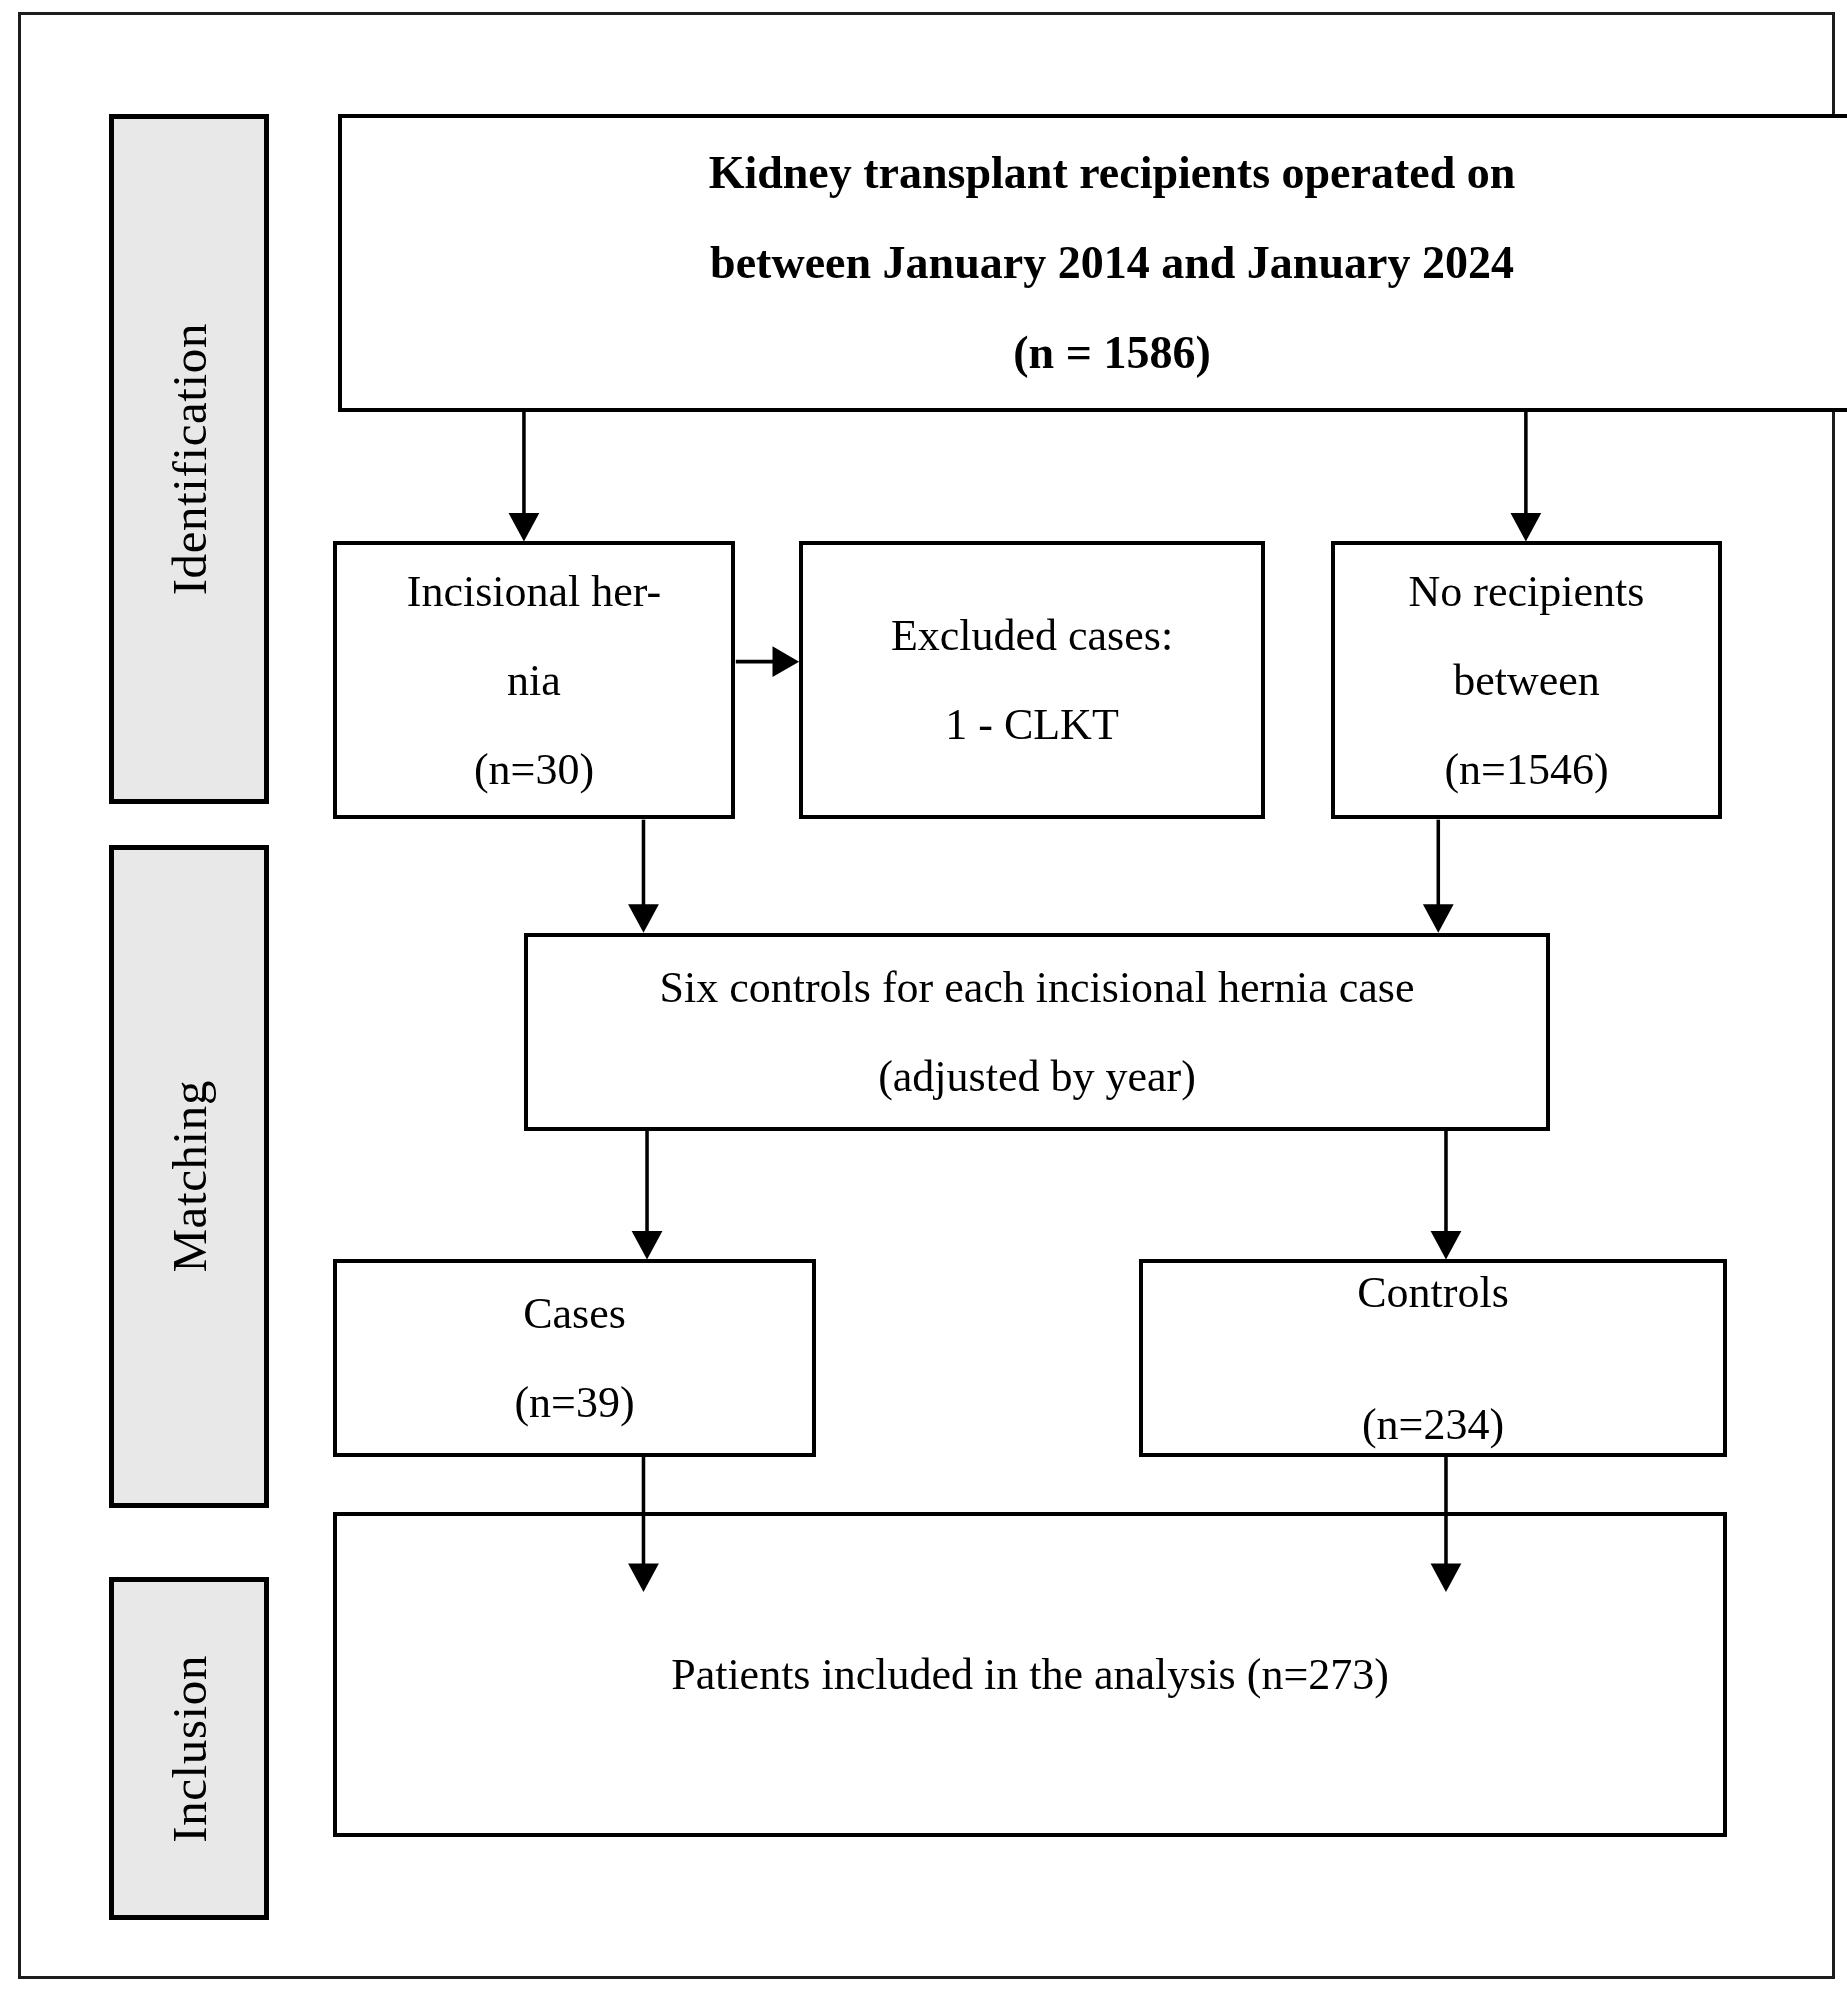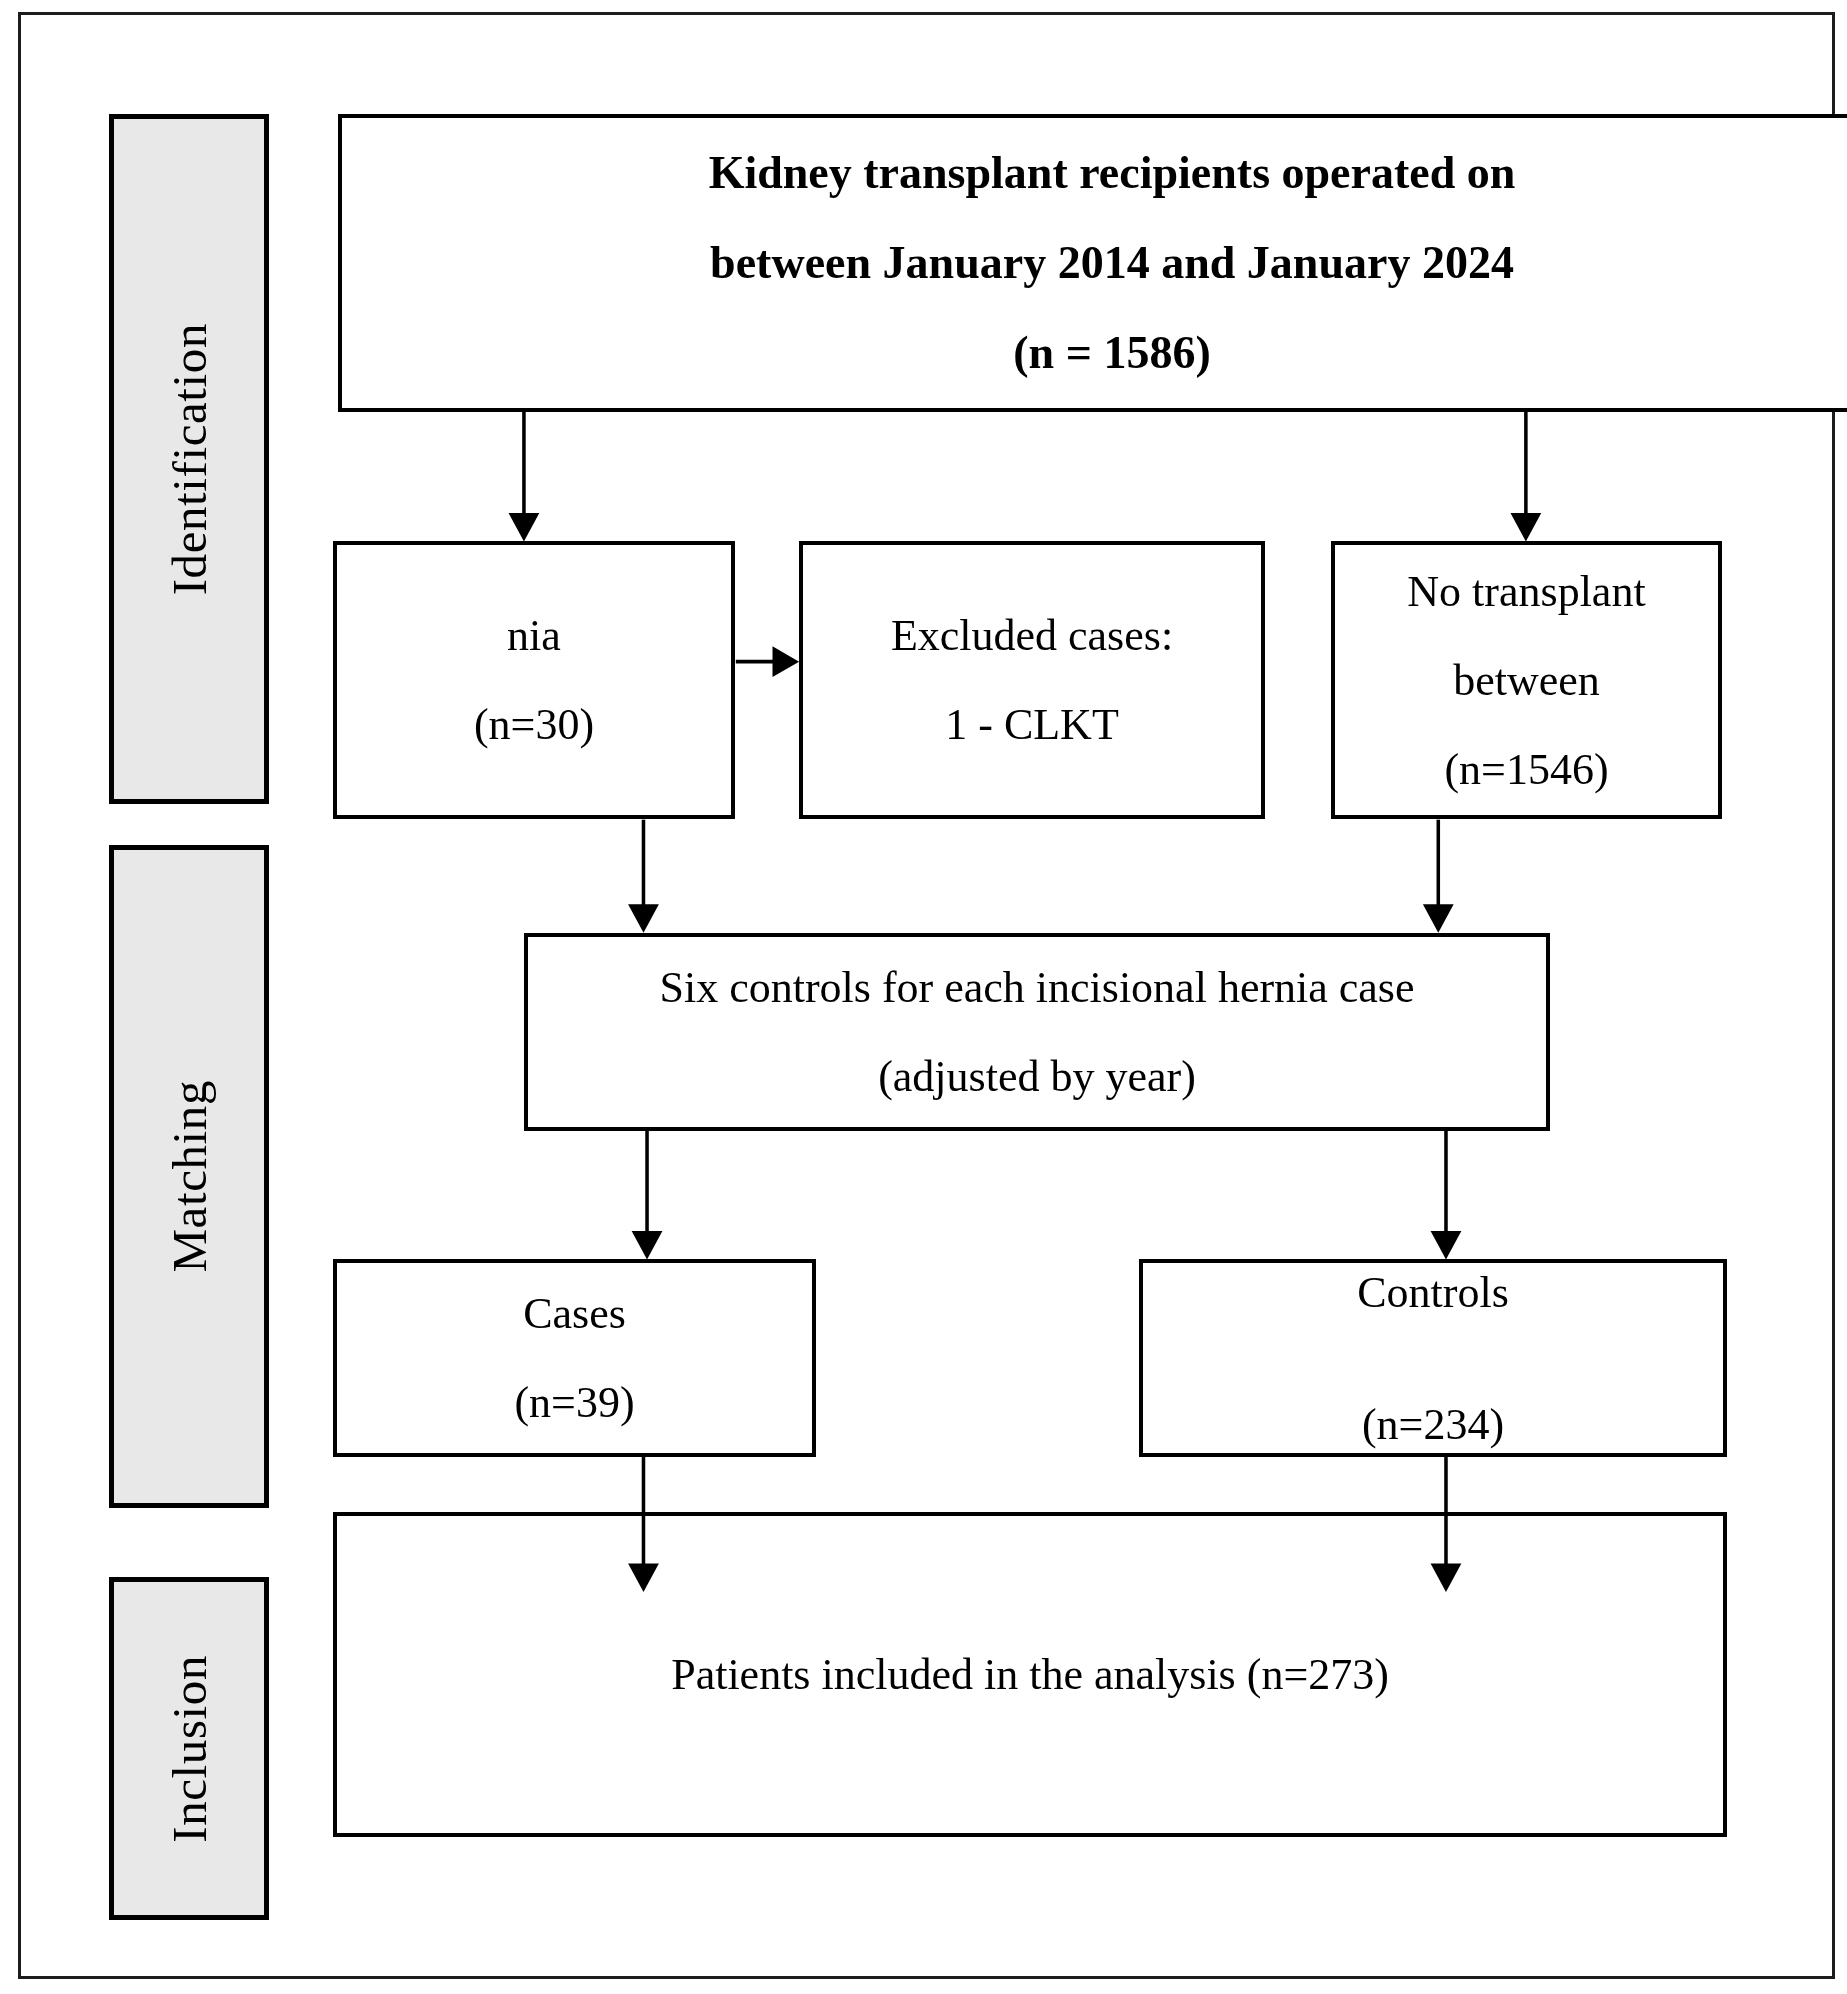--- a/index.html
+++ b/index.html
@@ -70,31 +70,32 @@
     <span class="vtext">Inclusion</span>
   </div>
 
   <div class="box title" style="left:328px; top:114px; width:1548px; height:298px;margin-left:10px;">
     <span class="line">Kidney transplant recipients operated on</span>
     <span class="line">between January 2014 and January 2024</span>
     <span class="line">(n = 1586)</span>
   </div>
 
   <div class="box" style="left:333px; top:541px; width:402px; height:278px;">
+    <span class="line">Incisional her-</span>
     <span class="line">nia</span>
     <span class="line">(n=30)</span>
   </div>
 
   <div class="box" style="left:799px; top:541px; width:466px; height:278px;">
     <span class="line">Excluded cases:</span>
     <span class="line">1 - CLKT</span>
   </div>
 
   <div class="box" style="left:1331px; top:541px; width:391px; height:278px;">
-    <span class="line">No transplant</span>
+    <span class="line">No recipients</span>
     <span class="line">between</span>
     <span class="line">(n=1546)</span>
   </div>
 
   <div class="box" style="left:524px; top:933px; width:1026px; height:198px;">
     <span class="line">Six controls for each incisional hernia case</span>
     <span class="line">(adjusted by year)</span>
   </div>
 
   <div class="box" style="left:333px; top:1259px; width:483px; height:198px;">

